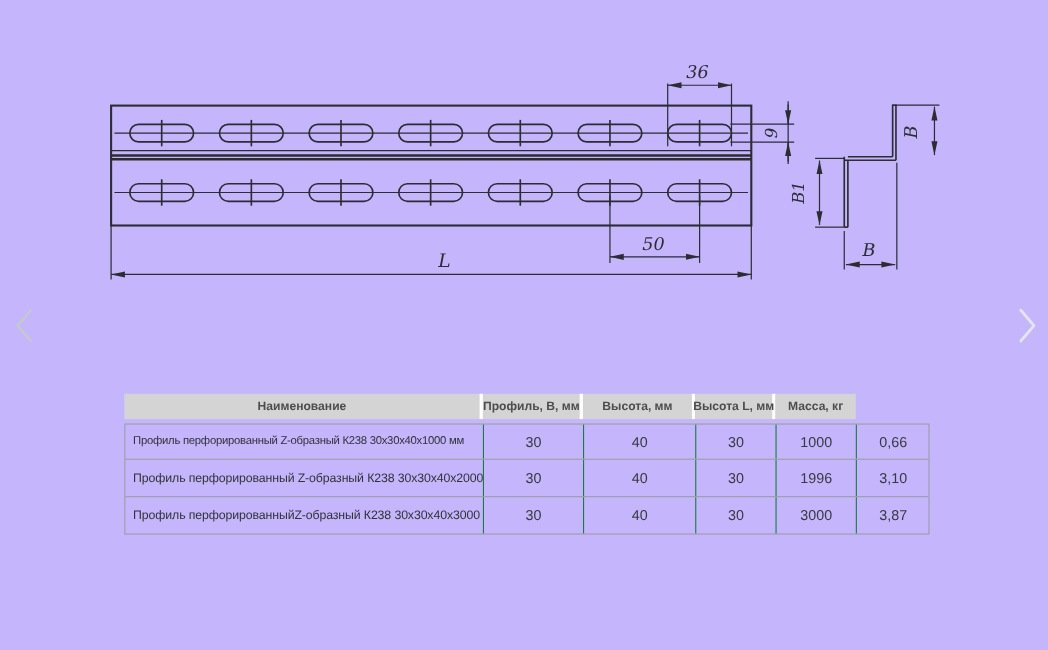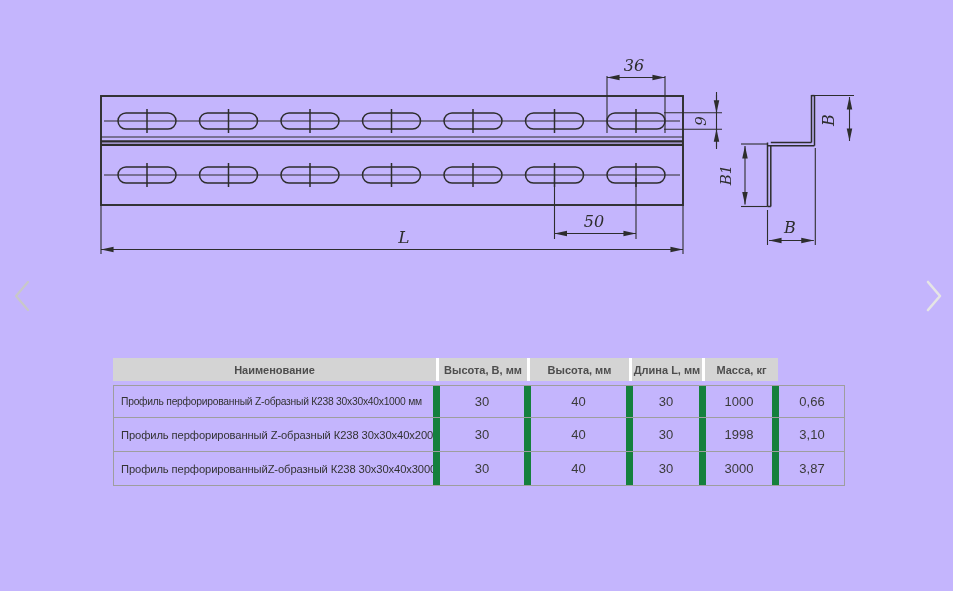--- a/index.html
+++ b/index.html
@@ -35,21 +35,21 @@
   }
   .th:last-child{border-right:none;}
   .tbody{border:1px solid #9e9e9e;}
   .tr{display:grid;grid-template-columns:326px 91px 102px 73px 73px 66px;}
   .tr:nth-child(1){height:31px;}
   .tr:nth-child(2){height:33px;}
   .tr:nth-child(3){height:33px;}
   .tr:not(:last-child){border-bottom:1px solid #9e9e9e;}
   .td{
     display:flex;align-items:center;justify-content:center;
-    border-right:7px solid #15803d;box-sizing:border-box;overflow:hidden;
+    border-right:1px solid #15803d;box-sizing:border-box;overflow:hidden;
   }
   .td:last-child{border-right:none;}
   .td.name{justify-content:flex-start;padding-left:7px;white-space:nowrap;}
   .tr:nth-child(1) .td.name{font-size:10.3px;letter-spacing:-0.25px;}
   .tr:nth-child(2) .td.name,.tr:nth-child(3) .td.name{font-size:11.2px;letter-spacing:-0.1px;}
   .td.num{font-size:13px;color:#3a3a3a;}
 </style>
 </head>
 <body>
 
@@ -168,40 +168,40 @@
   </button>
   <button class="nav-btn nav-next">
     <svg width="26" height="40" viewBox="0 0 26 40">
       <polyline points="8,6 20,20 8,34" fill="none" stroke="#e5e5e5" stroke-width="2.6" stroke-linecap="round" stroke-linejoin="round"></polyline>
     </svg>
   </button>
 
   <div class="spec-table">
     <div class="thead">
       <div class="th">Наименование</div>
-      <div class="th">Высота, В, мм</div>
+      <div class="th">Профиль, В, мм</div>
       <div class="th">Высота, мм</div>
-      <div class="th">Длина L, мм</div>
+      <div class="th">Высота L, мм</div>
       <div class="th">Масса, кг</div>
     </div>
     <div class="tbody">
       <div class="tr">
         <div class="td name">Профиль перфорированный Z-образный К238 30х30х40х1000 мм</div>
         <div class="td num">30</div>
         <div class="td num">40</div>
         <div class="td num">30</div>
         <div class="td num">1000</div>
         <div class="td num">0,66</div>
       </div>
       <div class="tr">
         <div class="td name">Профиль перфорированный Z-образный К238 30х30х40х2000 мм</div>
         <div class="td num">30</div>
         <div class="td num">40</div>
         <div class="td num">30</div>
-        <div class="td num">1998</div>
+        <div class="td num">1996</div>
         <div class="td num">3,10</div>
       </div>
       <div class="tr">
         <div class="td name">Профиль перфорированныйZ-образный К238 30х30х40х3000 мм</div>
         <div class="td num">30</div>
         <div class="td num">40</div>
         <div class="td num">30</div>
         <div class="td num">3000</div>
         <div class="td num">3,87</div>
       </div>

